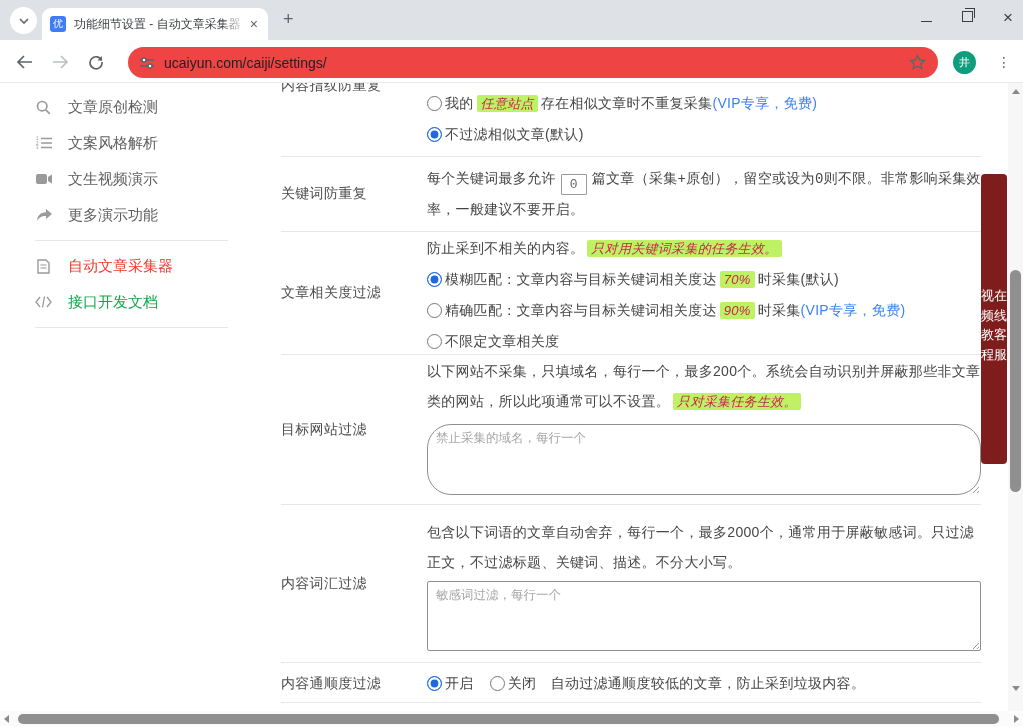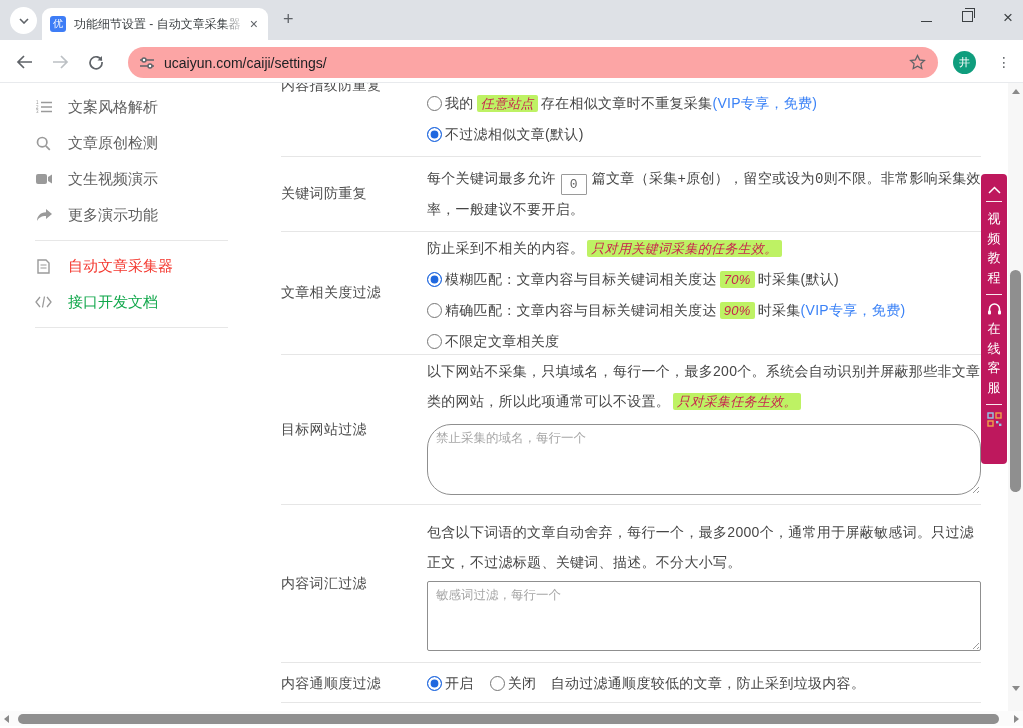--- a/index.html
+++ b/index.html
@@ -19,21 +19,21 @@
   .newtab{position:absolute;left:283px;top:9px;font-size:18px;color:#5f6368;}
   .wincontrols{position:absolute;right:10px;top:0;height:34px;display:flex;align-items:center;gap:30px;color:#3c4043;}
   .minico{display:inline-block;width:11px;border-top:1.4px solid #3c4043;}
   .restico{position:relative;display:inline-block;width:9px;height:9px;border:1.2px solid #3c4043;background:#dee1e6;}
   .restico:before{content:"";position:absolute;left:2px;top:-4px;width:9px;height:9px;border:1.2px solid #3c4043;
                   border-left:none;border-bottom:none;}
   .closeico{font-size:17px;line-height:17px;}
   
   .toolbar{position:absolute;top:40px;left:0;width:100%;height:43px;background:#fff;border-bottom:1px solid #e8eaed;box-sizing:border-box;}
   .navbtn{position:absolute;top:50px;width:24px;height:24px;display:flex;align-items:center;justify-content:center;color:#5f6368;}
-  .omnibox{position:absolute;left:128px;top:47px;width:810px;height:31px;border-radius:16px;background:#fca5a5;
+  .omnibox{position:absolute;left:128px;top:47px;width:810px;height:31px;border-radius:16px;background:#ef4444;
            display:flex;align-items:center;padding:0 12px;box-sizing:border-box;}
   .url{font-size:14px;color:#202124;margin-left:10px;flex:1;}
   .avatar{position:absolute;left:953px;top:51px;width:23px;height:23px;border-radius:50%;background:#0f9d7d;
           color:#fff;font-size:11px;display:flex;align-items:center;justify-content:center;}
   .kebab{position:absolute;left:996px;top:50px;width:16px;height:24px;display:flex;align-items:center;justify-content:center;color:#5f6368;font-size:14px;letter-spacing:0;}
   
   .content{position:absolute;top:83px;left:0;width:1023px;height:645px;background:#fff;overflow:hidden;}
   
   .sidebar{position:absolute;left:35px;top:6px;width:193px;}
   .side-item{display:flex;align-items:center;height:36px;font-size:15px;color:#5e5e5e;}
@@ -56,22 +56,22 @@
   .numinput{width:26px;height:21px;border:1px solid #9a9a9a;border-radius:1px;text-align:center;color:#666;
             font-size:13px;margin:0 5px;vertical-align:-5px;font-family:inherit;box-sizing:border-box;}
   .tawrap{position:relative;margin-right:0;}
   textarea{display:block;width:554px;border:1px solid #8f8f8f;border-radius:2px;padding:5px 8px;font-size:12.5px;
            color:#555;resize:none;box-sizing:border-box;font-family:inherit;background:#fff;}
   textarea::placeholder{color:#a6a6a6;}
   .grip{position:absolute;right:2px;bottom:2px;width:9px;height:9px;
         background:repeating-linear-gradient(135deg,transparent 0 2px,#9a9a9a 2px 3px);
         clip-path:polygon(100% 0,100% 100%,0 100%);}
   
-  .qpanel{position:absolute;left:981px;top:174px;width:26px;height:290px;background:#be185d;border-radius:4px;
-          display:flex;flex-direction:column;align-items:center;color:#fff;padding-top:12px;box-sizing:border-box;}
+  .qpanel{position:absolute;left:981px;top:174px;width:26px;height:290px;background:#7f1d1d;border-radius:4px;
+          display:flex;align-items:center;color:#fff;padding-top:12px;box-sizing:border-box;}
   .pdiv{width:16px;border-top:1px solid rgba(255,255,255,.9);margin:7px 0;}
   .vtext{width:15px;font-size:13px;line-height:19.5px;text-align:center;word-break:break-all;}
   
   .vscroll{position:absolute;right:0;top:83px;width:15px;height:628px;background:#f7f7f7;}
   .vthumb{position:absolute;left:2px;top:187px;width:11px;height:222px;background:#8f8f8f;border-radius:5.5px;}
   .tri-up{position:absolute;left:3.5px;top:6px;width:0;height:0;border-left:4px solid transparent;border-right:4px solid transparent;border-bottom:5px solid #8a8a8a;}
   .tri-down{position:absolute;left:3.5px;bottom:20px;width:0;height:0;border-left:4px solid transparent;border-right:4px solid transparent;border-top:5px solid #8a8a8a;}
   .hscroll{position:absolute;left:0;top:711px;width:1023px;height:15px;background:#fbfbfb;}
   .hthumb{position:absolute;left:18px;top:2.5px;width:981px;height:10px;background:#8f8f8f;border-radius:5px;}
   .tri-left{position:absolute;left:4px;top:3.5px;width:0;height:0;border-top:4px solid transparent;border-bottom:4px solid transparent;border-right:5px solid #8a8a8a;}
@@ -133,41 +133,41 @@
       </svg>
   </div>
   <div class="avatar">井</div>
   <div class="kebab">⋮</div>
 
   <div class="content">
 
     <div class="sidebar">
       <div class="side-item">
         <span class="sic">
+            <svg width="15" height="15" viewBox="0 0 15 15">
+              <circle cx="6.2" cy="6.2" r="4.7" fill="none" stroke="#9a9a9a" stroke-width="1.7"></circle>
+              <path d="M9.8 9.8l4 4" stroke="#9a9a9a" stroke-width="1.7"></path>
+            </svg>
+          </span>
+        <span>文章原创检测</span>
+      </div>
+      <div class="side-item">
+        <span class="sic">
             <svg width="16" height="14" viewBox="0 0 16 14">
               <g stroke="#9a9a9a" stroke-width="1.7">
                 <path d="M5 2.5h11M5 7h11M5 11.5h11"></path>
               </g>
               <g fill="#9a9a9a" font-size="4.5" font-family="sans-serif">
                 <text x="0" y="4">1</text>
                 <text x="0" y="8.5">2</text>
                 <text x="0" y="13">3</text>
               </g>
             </svg>
           </span>
         <span>文案风格解析</span>
-      </div>
-      <div class="side-item">
-        <span class="sic">
-            <svg width="15" height="15" viewBox="0 0 15 15">
-              <circle cx="6.2" cy="6.2" r="4.7" fill="none" stroke="#9a9a9a" stroke-width="1.7"></circle>
-              <path d="M9.8 9.8l4 4" stroke="#9a9a9a" stroke-width="1.7"></path>
-            </svg>
-          </span>
-        <span>文章原创检测</span>
       </div>
       <div class="side-item">
         <span class="sic">
             <svg width="16" height="12" viewBox="0 0 16 12">
               <rect x="0" y="1" width="11" height="10" rx="2" fill="#9a9a9a"></rect>
               <path d="M12 4l4-2.5v9L12 8z" fill="#9a9a9a"></path>
             </svg>
           </span>
         <span>文生视频演示</span>
       </div>

